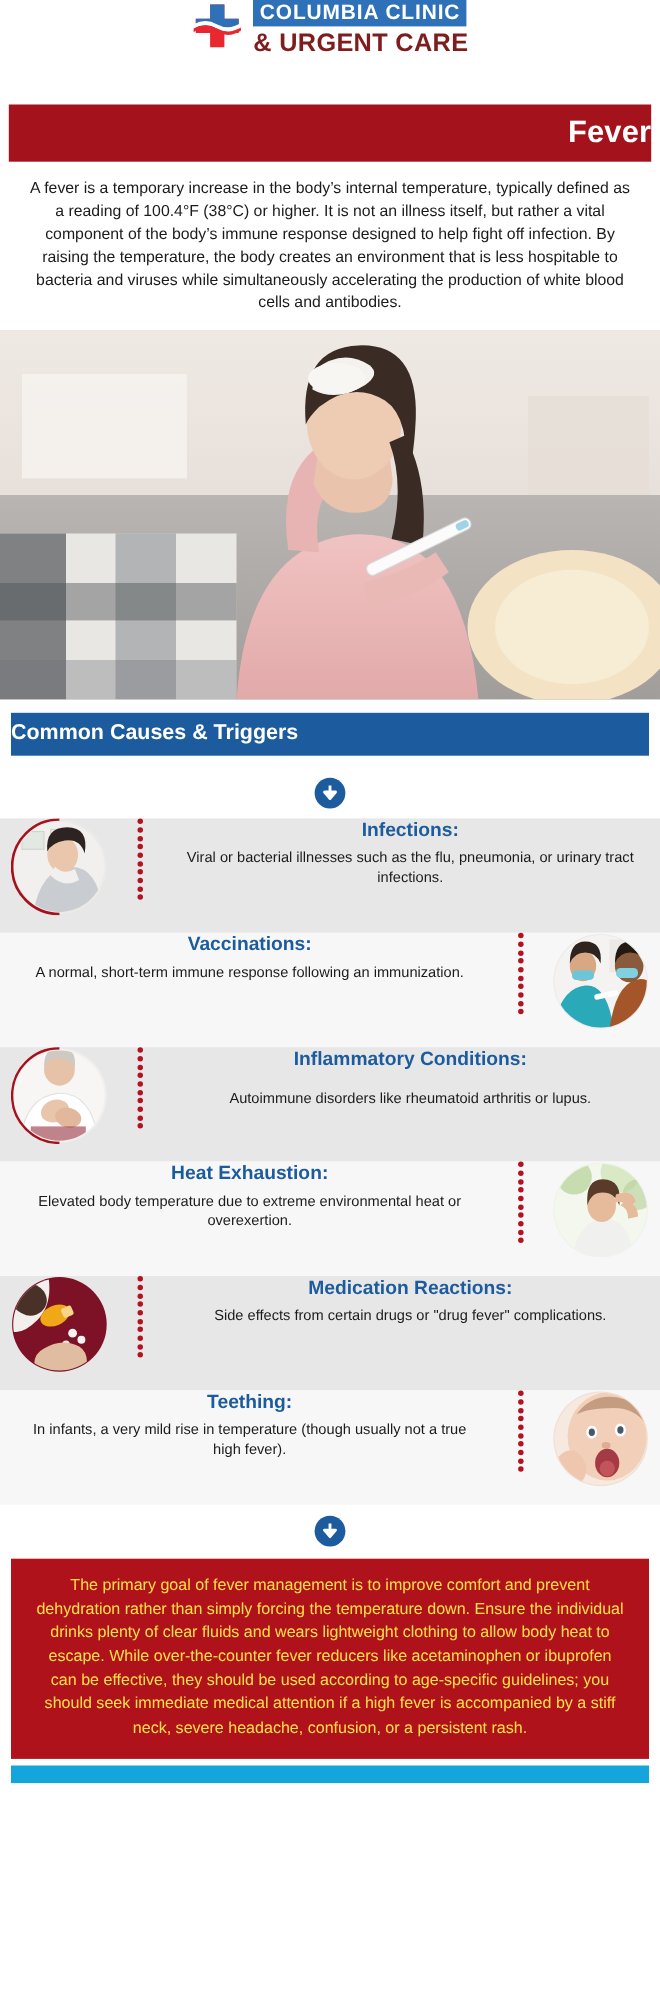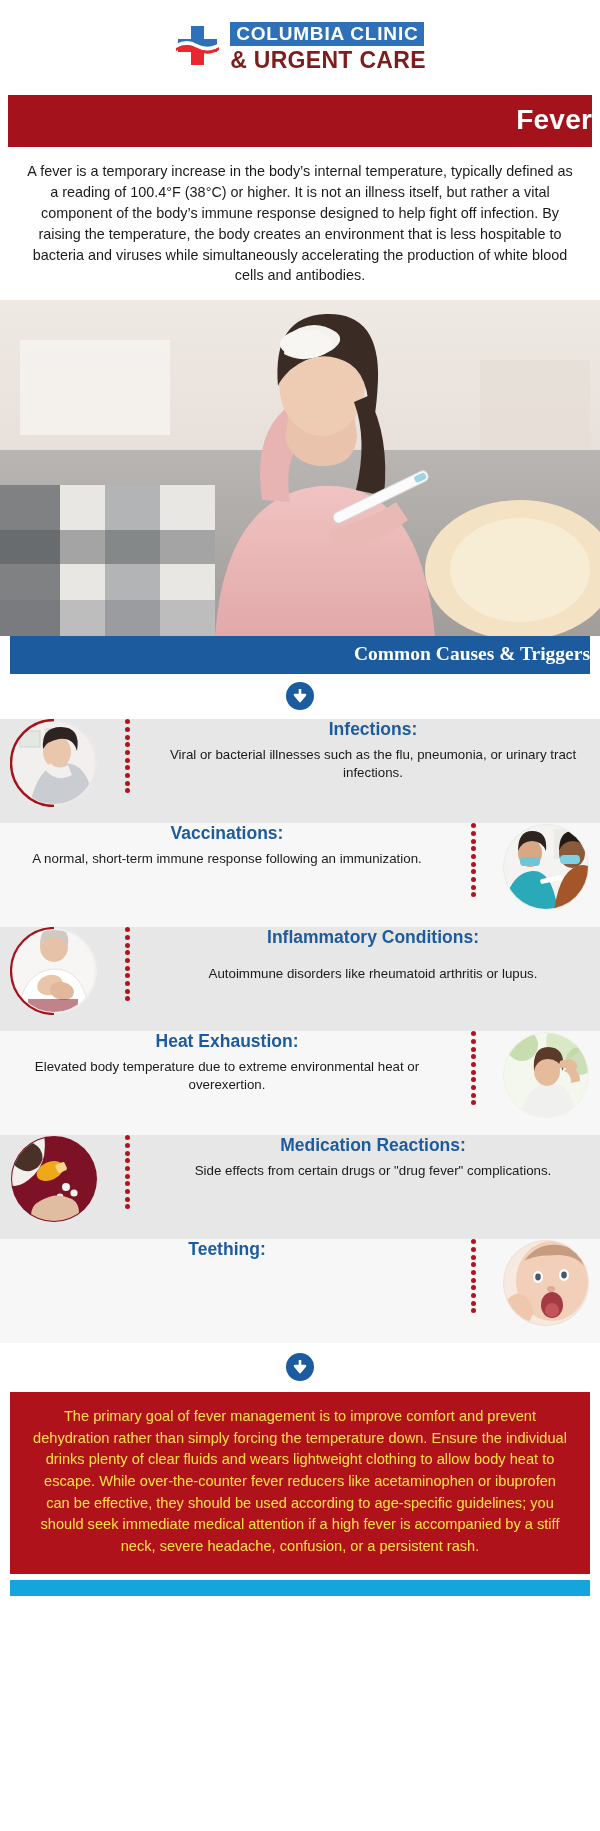--- a/index.html
+++ b/index.html
@@ -4,21 +4,21 @@
 <style>
   * { margin:0; padding:0; box-sizing:border-box; }
   html, body {
     width:600px;
     background:#ffffff;
     font-family:"Liberation Sans", sans-serif;
   }
   .page { width:600px; height:1831px; position:relative; background:#ffffff; overflow:hidden; }
 
   
-  .logo-header { height:95px; display:flex; align-items:center; justify-content:center; background:#fff; }
+  .logo-header { height:95px; display:flex; align-items:flex-start; justify-content:center; background:#fff; }
   .logo { display:flex; align-items:center; gap:9px; }
   .logo-cross { position:relative; width:47px; height:47px; flex:0 0 auto; }
   .logo-cross svg { display:block; width:47px; height:47px; }
   .logo-words { display:flex; flex-direction:column; align-items:flex-start; }
   .logo-line1 {
     background:#2E71B8; color:#ffffff; font-weight:bold;
     font-size:19px; letter-spacing:.8px; line-height:1.12;
     padding:1px 6px 2px 6px;
   }
   .logo-line2 {
@@ -38,24 +38,23 @@
     padding:14px 22px 14px 22px; text-align:center;
     color:#1b1b1b; font-size:14.4px; line-height:1.45;
   }
 
   
   .hero { position:relative; width:600px; height:336px; overflow:hidden; background:#cfc9c6; }
   .hero svg { display:block; width:600px; height:336px; }
 
   
   .section-banner {
-    margin:0 10px; background:#1C5C9E; color:#ffffff;
-    text-align:right; font-weight:bold; font-size:19.5px;
+    margin:12px 10px; background:#1C5C9E; color:#ffffff;
+    text-align:left; font-weight:bold; font-size:19.5px;
     padding:7px 0 9px 0;
-    font-family:Liberation Serif, serif;
   }
   .arrow-row { display:flex; justify-content:center; align-items:center; padding:8px 0 9px 0; background:#ffffff; }
   .arrow-circle {
     width:28px; height:28px; border-radius:50%;
     background:#1C5C9E; display:flex; align-items:center; justify-content:center;
   }
   .arrow-circle svg { display:block; }
 
   
   .cause-row {
@@ -403,20 +402,21 @@
           <i></i>
           <i></i>
           <i></i>
           <i></i>
           <i></i>
           <i></i>
           <i></i>
       </span>
       <span class="cause-text">
         <span class="cause-title" style="display: block;">Teething:</span>
+        <span class="cause-desc" style="display: block;">In infants, a very mild rise in temperature (though usually not a true high fever).</span>
       </span>
     </div>
 
   </div>
 
   <div class="footer-arrow-row">
     <span class="arrow-circle">
       <svg width="18" height="18" viewBox="0 0 18 18" xmlns="http://www.w3.org/2000/svg">
         <path d="M9 2 v8 M9 14 l-5 -6 h10 z" stroke="#ffffff" stroke-width="2.6" fill="#ffffff" stroke-linejoin="round"></path>
       </svg>

